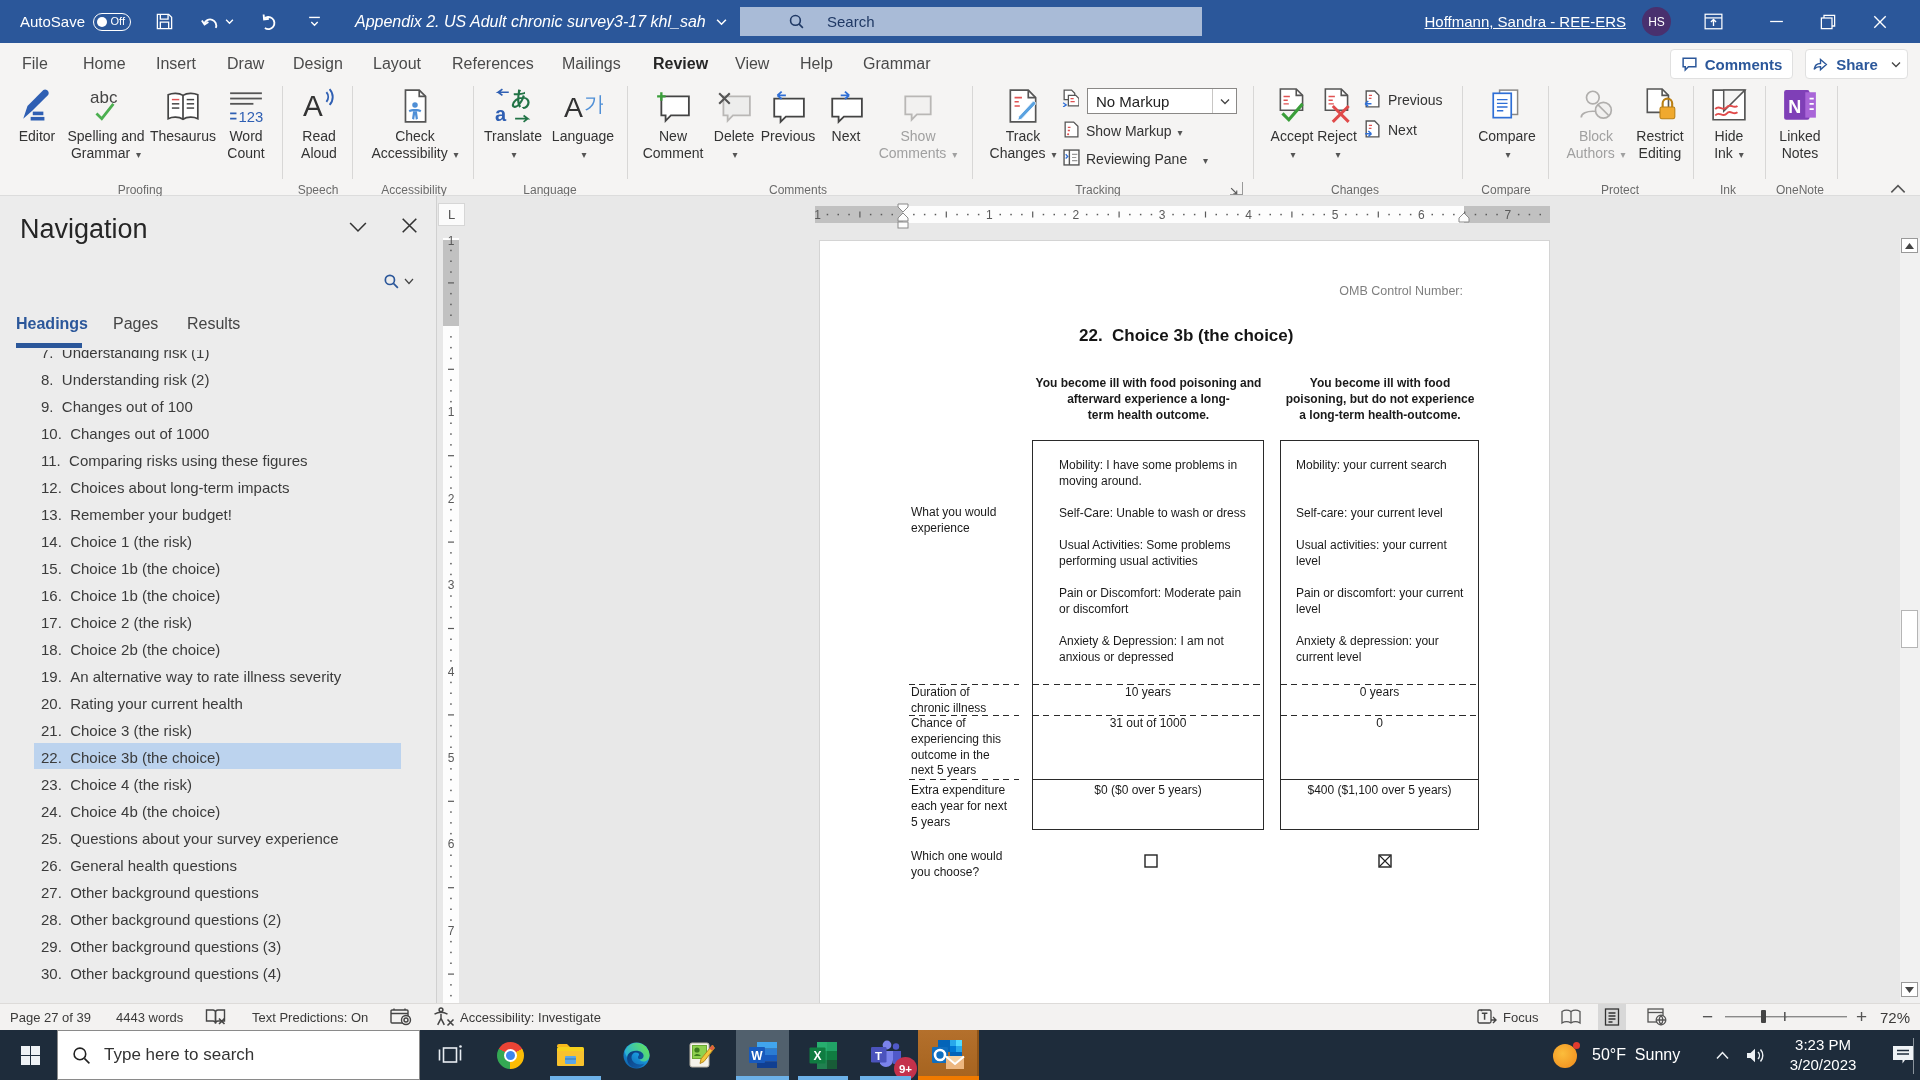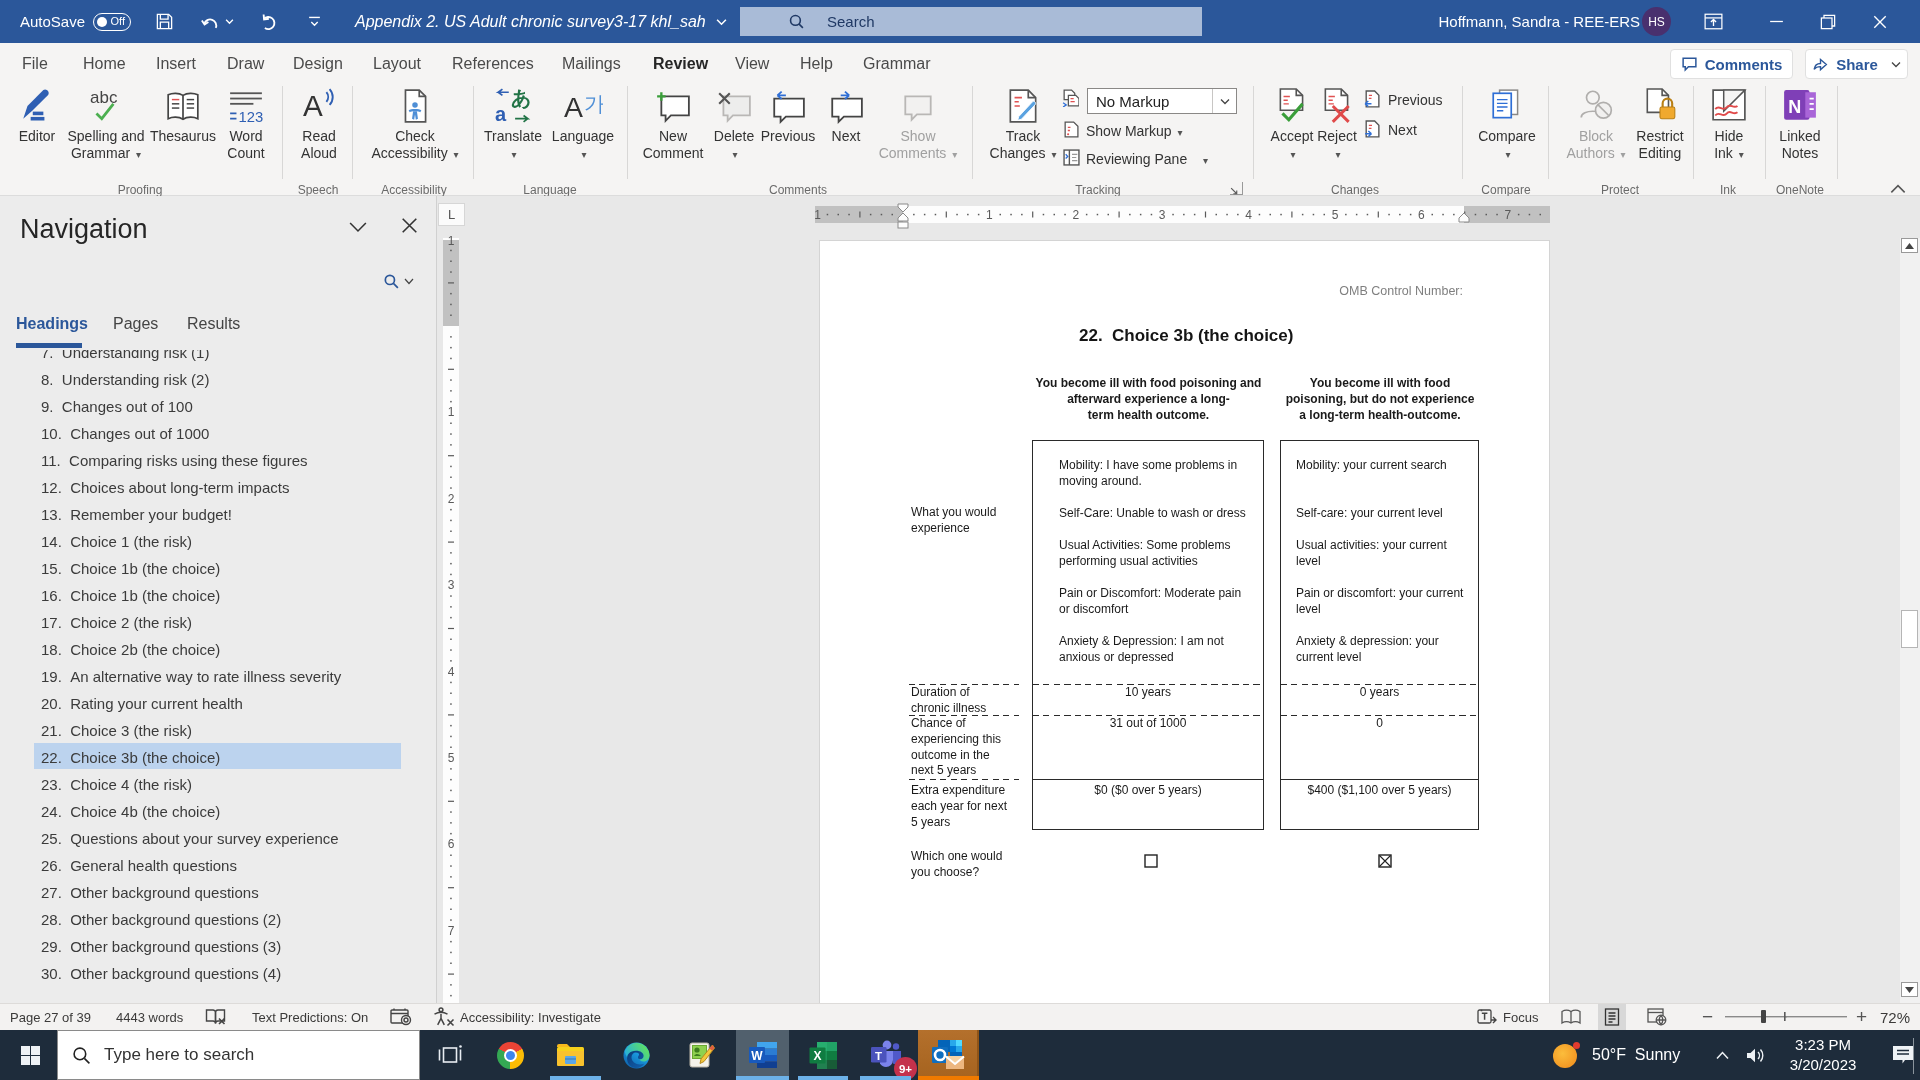--- a/index.html
+++ b/index.html
@@ -10,21 +10,21 @@
 #titlebar { position:absolute; left:0; top:0; width:1920px; height:43px; background:#2b579a; color:#fff; }
 .tb-item { position:absolute; top:0; height:43px; display:flex; align-items:center; color:#fff; }
 #autosave { left:20px; gap:8px; font-size:15px; }
 .switch { width:38px; height:18px; border:1px solid #fff; border-radius:9px; position:relative; display:inline-block; }
 .switch .knob { position:absolute; left:3px; top:3px; width:10px; height:10px; background:#fff; border-radius:50%; }
 .switch .offlbl { position:absolute; right:5px; top:1px; font-size:11px; }
 #tb-icons { left:155px; gap:26px; }
 #doctitle { left:355px; font-size:16px; gap:10px;font-style:italic; }
 #tb-search { position:absolute; left:740px; top:7px; width:462px; height:29px; background:#a9bbd7; display:flex; align-items:center; color:#1f3864; font-size:15px; }
 #tb-search .mag { margin-left:48px; margin-right:22px; }
-#tb-user { right:280px; position:absolute; top:0; height:43px; display:flex; align-items:center; font-size:15px; color:#fff; }
+#tb-user { right:294px; position:absolute; top:0; height:43px; display:flex; align-items:center; font-size:15px; color:#fff;text-decoration:underline; }
 #hs-badge { position:absolute; left:1642px; top:7px; width:29px; height:29px; border-radius:50%; background:#49306e; color:#fff; font-size:12px; display:flex; align-items:center; justify-content:center; }
 .winctl { position:absolute; top:0; width:46px; height:43px; display:flex; align-items:center; justify-content:center; }
 
 
 #tabrow { position:absolute; left:0; top:43px; width:1920px; height:42px; background:#f5f4f3; }
 .tab { position:absolute; top:0; height:42px; display:flex; align-items:center; font-size:16px; color:#4a4a4a; }
 .tab.active { color:#262626; font-weight:bold; }
 #rev-underline { position:absolute; left:653px; top:81px; width:44px; height:3px; background:#2b579a; }
 .hdrbtn { position:absolute; top:6px; height:30px; background:#fff; border:1px solid #e0e0e0; border-radius:4px; display:flex; align-items:center; color:#2b579a; font-size:15px; font-weight:bold; gap:7px; }
 

